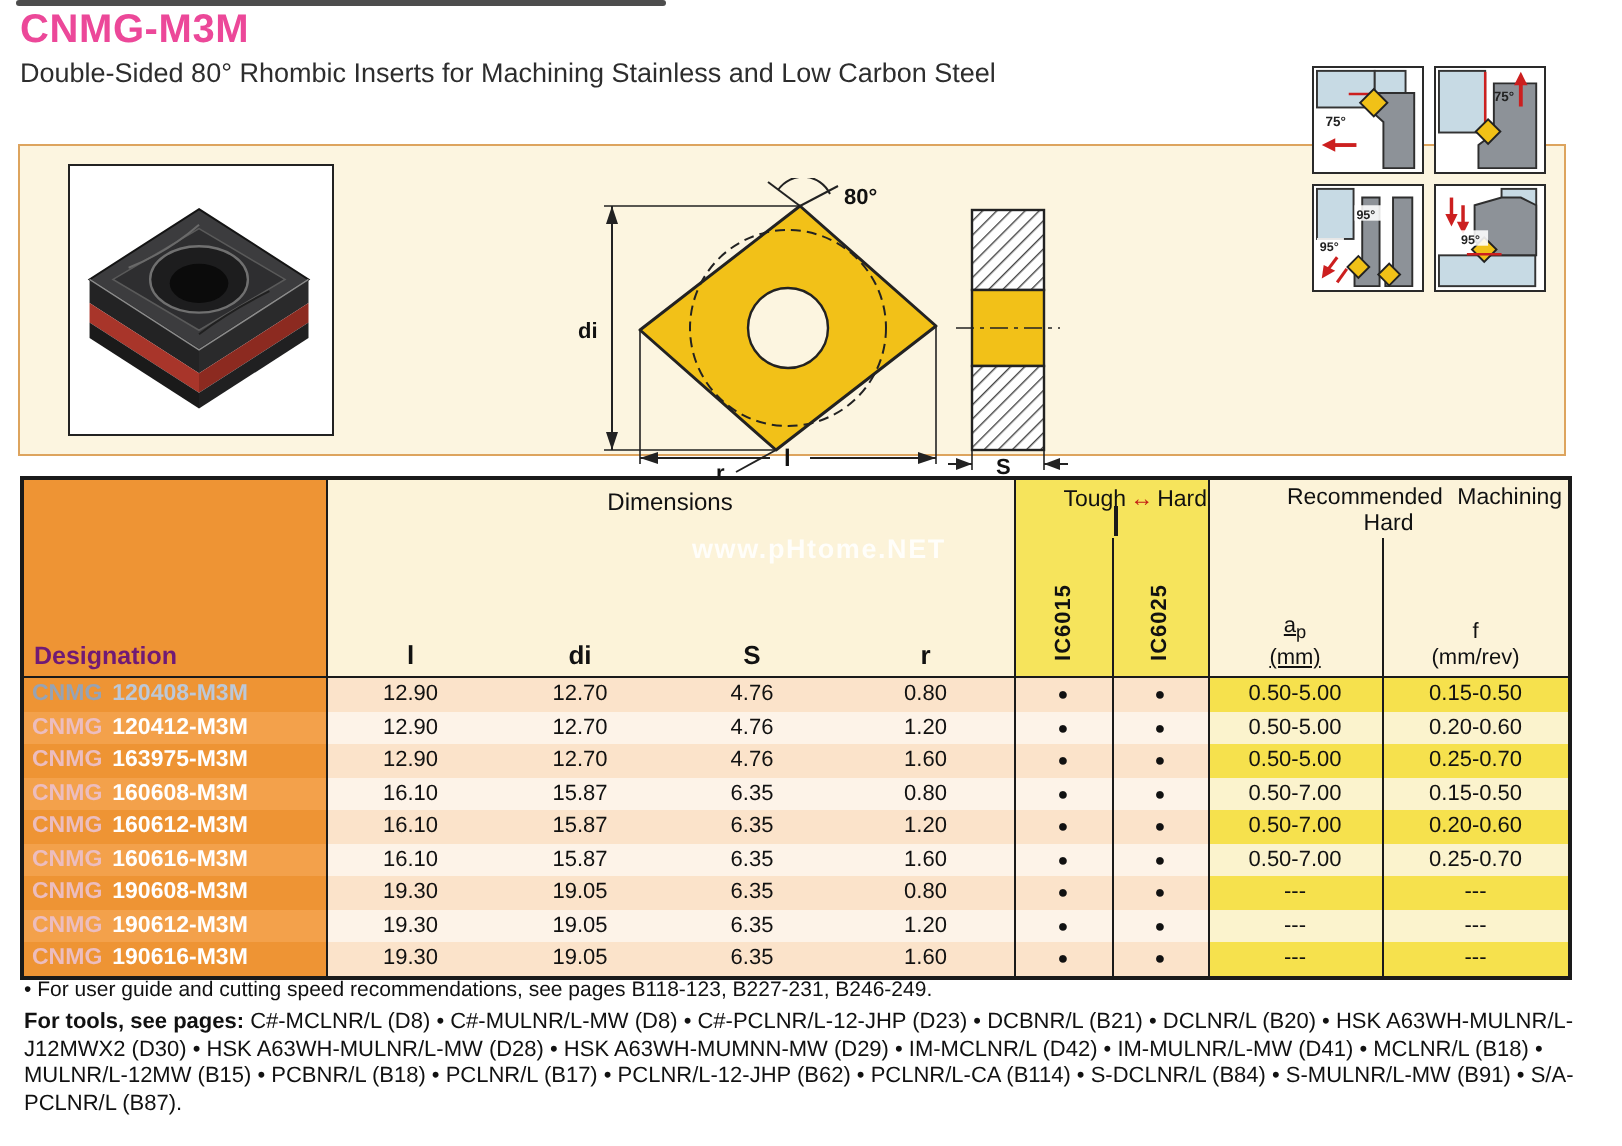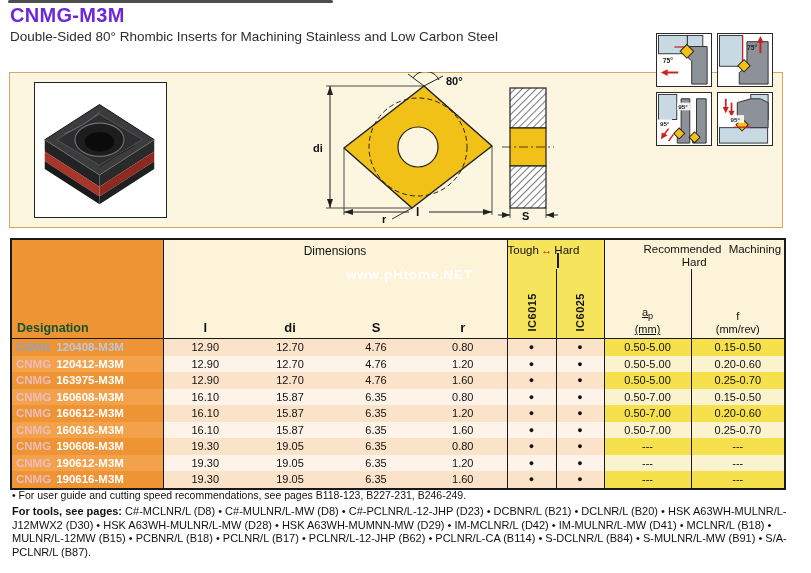--- a/index.html
+++ b/index.html
@@ -1,38 +1,38 @@
 <!DOCTYPE html>
 <html><head>
 <meta charset="utf-8">
 <style>
   html,body{margin:0;padding:0;}
   body{
     width:811px;height:573px;position:relative;background:#ffffff;
     font-family:"Liberation Sans", sans-serif;color:#111;overflow:hidden;
   }
   .scan-artifact{position:absolute;left:8px;top:0;width:325px;height:3px;background:#2e2e2e;border-radius:2px;opacity:.85;}
-  .title{position:absolute;left:10px;top:4px;font-size:20px;font-weight:bold;color:#6d28d9;letter-spacing:.3px;}
+  .title{position:absolute;left:10px;top:4px;font-size:20px;font-weight:bold;color:#ec4899;letter-spacing:.3px;}
   .subtitle{position:absolute;left:10px;top:29px;font-size:13.5px;color:#2d2d2d;}
   .panel{position:absolute;left:9px;top:72px;width:774px;height:156px;background:#fcf5e0;border:1px solid #dda45e;box-sizing:border-box;}
   .photo-box{position:absolute;left:34px;top:82px;width:133px;height:136px;background:#fff;border:1.5px solid #222;box-sizing:border-box;}
-  .drawing{position:absolute;left:288px;top:72px;margin-left:24px;}
+  .drawing{position:absolute;left:288px;top:89px;}
   .icons{position:absolute;left:656px;top:33px;width:117px;display:grid;grid-template-columns:56px 56px;gap:5px;}
   .icons svg{background:#fff;border:1px solid #2a2a2a;box-sizing:border-box;display:block;}
   .wm1{position:absolute;left:346px;top:267px;font-size:13.5px;font-weight:bold;letter-spacing:.8px;color:rgba(255,255,255,.85);pointer-events:none;}
   .tick-ic{position:absolute;left:557px;top:253px;width:1.5px;height:15px;background:#1a1a1a;}
 
   .table-wrap{position:absolute;left:10px;top:238px;}
   table{border-collapse:collapse;table-layout:fixed;width:774px;border:2px solid #1a1a1a;}
   th,td{margin:0;padding:0;overflow:hidden;}
   thead th{font-weight:normal;margin-left:28px;}
   .h-desig{background:#ee9434;border-right:1.5px solid #1a1a1a;vertical-align:bottom;text-align:left;}
-  .h-desig span{display:block;color:#14532d;font-weight:bold;font-size:12.5px;padding:0 0 3px 5px;}
+  .h-desig span{display:block;color:#701a75;font-weight:bold;font-size:12.5px;padding:0 0 3px 5px;}
   .h-dims{background:#fcf3d9;vertical-align:top;text-align:center;font-size:12px;padding-top:4px;}
-  .h-tough{background:#f6e45c;border-left:1.5px solid #1a1a1a;border-right:1.5px solid #1a1a1a;vertical-align:top;text-align:left;font-size:11.5px;padding-top:4px;white-space:nowrap;}
+  .h-tough{background:#f6e45c;border-left:1.5px solid #1a1a1a;border-right:1.5px solid #1a1a1a;vertical-align:top;text-align:right;font-size:11.5px;padding-top:4px;white-space:nowrap;}
   .h-tough .arr{color:#c42015;font-weight:bold;padding:0 2px;}
   .h-rmd{background:#fcf3d9;vertical-align:top;text-align:center;font-size:11.5px;padding-top:3px;line-height:13px;}
   .h-rmd .l1{word-spacing:4px;padding-left:36px;}
   .r2{border-bottom:1.5px solid #1a1a1a;}
   .h-dimsub{background:#fcf3d9;vertical-align:bottom;text-align:center;font-size:13px;font-weight:bold;padding-bottom:3px;height:66px;}
   .h-grade{background:#f6e45c;vertical-align:bottom;text-align:center;}
   .h-grade.first{border-left:1.5px solid #1a1a1a;}
   .h-grade.second{border-left:1px solid #1a1a1a;}
   .h-grade span{display:inline-block;writing-mode:vertical-rl;transform:rotate(180deg);font-size:11px;font-weight:bold;margin-bottom:3px;letter-spacing:.5px;}
   .h-mach{background:#fcf3d9;vertical-align:bottom;text-align:center;font-size:11px;line-height:13px;padding-bottom:2px;}

